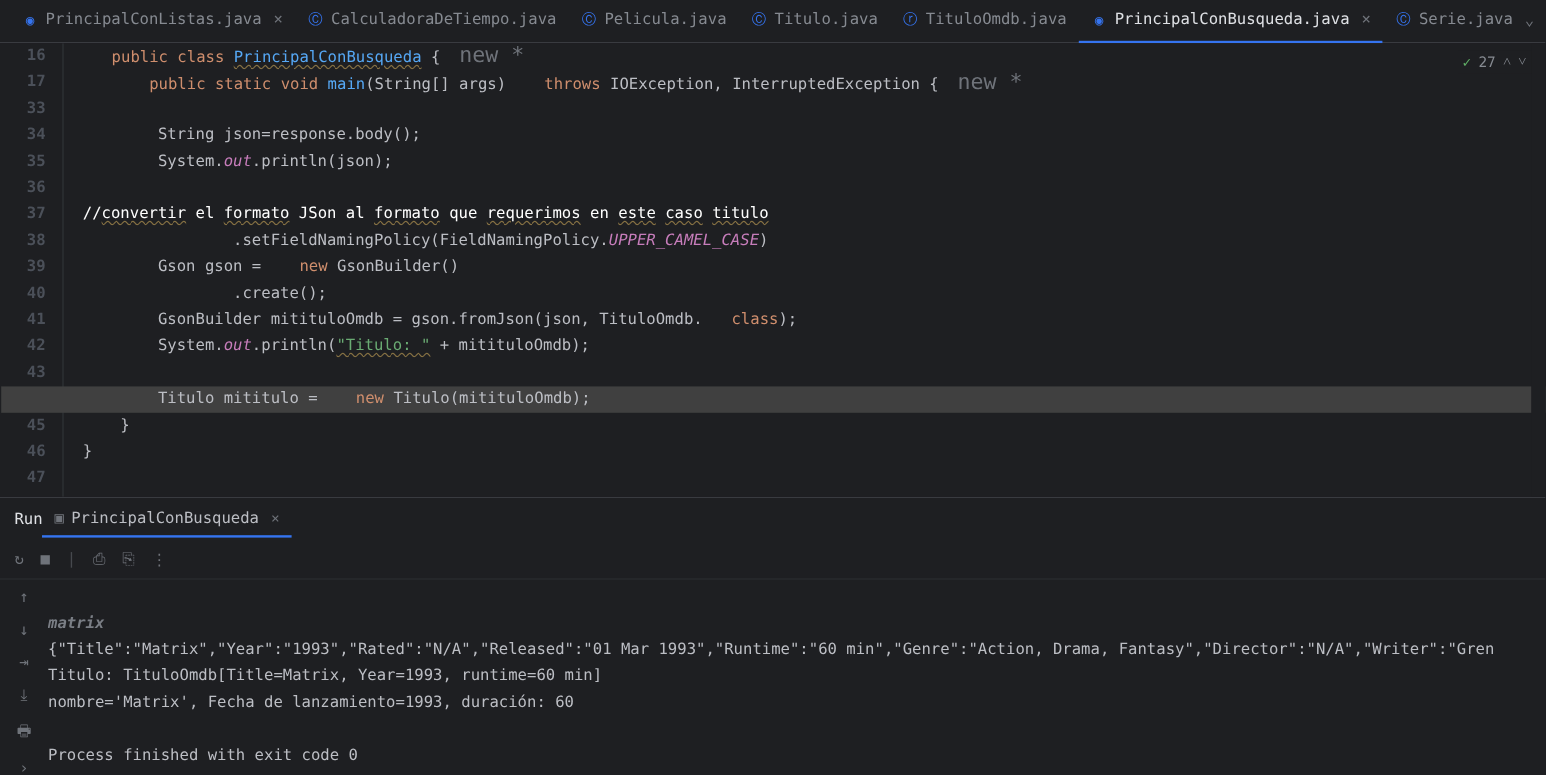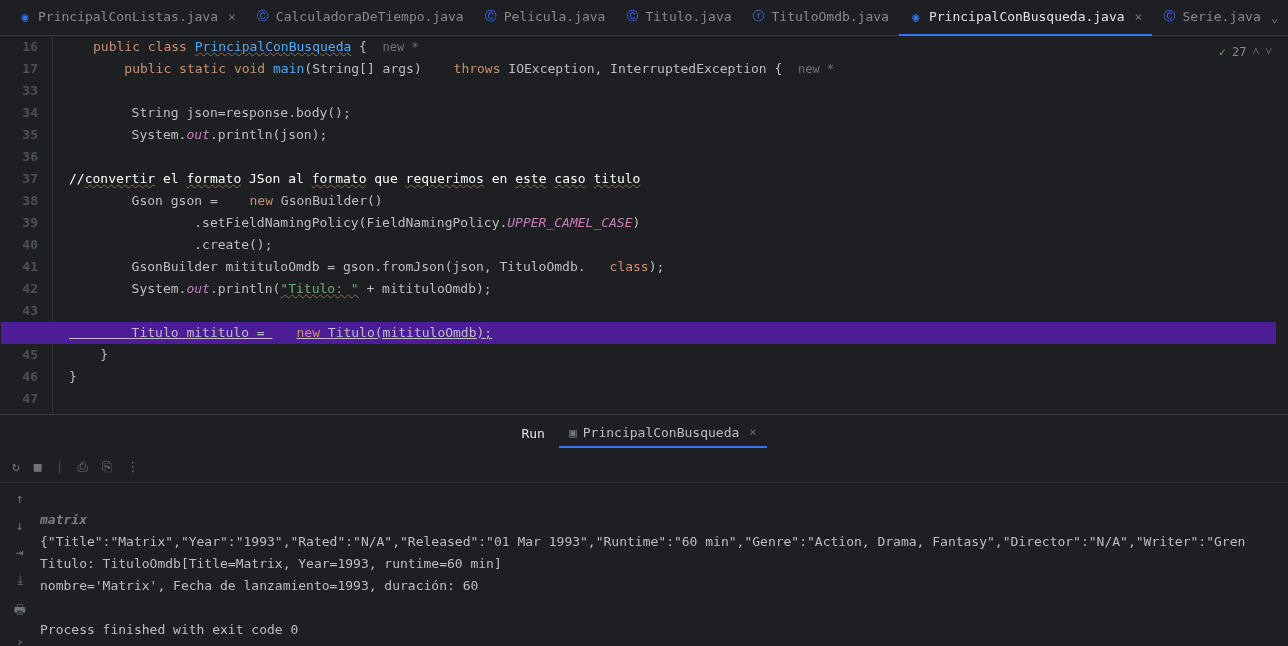--- a/index.html
+++ b/index.html
@@ -86,42 +86,41 @@
   .code-area {
     flex: 1;
     font-family: 'Consolas', monospace;
     font-size: 13px;
     line-height: 22px;
     position: relative;
     border-left: 1px solid #313438;
     padding-left: 16px;
   }
   .code-line { height: 22px; white-space: pre; }
-  .code-line.hl { background: #4c1d95; margin-left: -68px; padding-left:68px;text-decoration:underline; }
+  .code-line.hl { background: #404040; margin-left: -68px; padding-left:68px; }
   .kw { color: #cf8e6d; margin-left: 24px; }
   .method { color: #56a8f5; }
   .field { color: #c77dbb; font-style: italic; }
   .str { color: #6aab73; }
   .comment { color: #ffffff; }
   .wavy { text-decoration: underline wavy #857042; text-decoration-thickness: 1px; }
-  .hint { color: #6f737a; font-style: normal; font-size: 12px; }
+  .hint { color: #6f737a; font-style: normal; font-size: 18px; }
   .run-panel {
     border-top: 1px solid #393b40;
     background: #1e1f22;
     height: 232px;
     display: flex;
     flex-direction: column;
   }
   .run-header {
     display: flex;
     align-items: center;
     height: 36px;
     padding: 0 12px;
-    gap: 14px;
-    justify-content: center;
+    gap: 0;
   }
   .run-title { color: #dfe1e5; font-size: 13px; }
   .run-tab {
     display:flex; align-items:center; gap:6px;
     padding: 6px 10px;
     color: #bcbec4;
     border-bottom: 2px solid #3574f0;
   }
   .run-tab .sq-icon { color: #6f737a; }
   .run-tab .close-x { color: #6f737a; margin-left:4px; font-size:12px; }
@@ -235,22 +234,22 @@
   </div>
 
   <div class="code-area">
     <div class="code-line"><span class="kw">public class </span><span class="method wavy">PrincipalConBusqueda</span><span> {</span>  <span class="hint">new *</span></div>
     <div class="code-line"><span class="kw">    public static void </span><span class="method">main</span><span>(String[] args) </span><span class="kw">throws </span><span>IOException, InterruptedException {</span>  <span class="hint">new *</span></div>
     <div class="code-line"></div>
     <div class="code-line"><span>        String json=response.body();</span></div>
     <div class="code-line"><span>        System.</span><span class="field">out</span><span>.println(json);</span></div>
     <div class="code-line"></div>
     <div class="code-line comment"><span>//</span><span class="wavy">convertir</span><span> el </span><span class="wavy">formato</span><span> JSon al </span><span class="wavy">formato</span><span> que </span><span class="wavy">requerimos</span><span> en </span><span class="wavy">este</span><span> </span><span class="wavy">caso</span><span> </span><span class="wavy">titulo</span></div>
+    <div class="code-line"><span>                .setFieldNamingPolicy(FieldNamingPolicy.</span><span class="field">UPPER_CAMEL_CASE</span><span>)</span></div>
     <div class="code-line"><span>        Gson gson = </span><span class="kw">new </span><span>GsonBuilder()</span></div>
-    <div class="code-line"><span>                .setFieldNamingPolicy(FieldNamingPolicy.</span><span class="field">UPPER_CAMEL_CASE</span><span>)</span></div>
     <div class="code-line"><span>                .create();</span></div>
     <div class="code-line"><span>        GsonBuilder mitituloOmdb = gson.fromJson(json, TituloOmdb.</span><span class="kw">class</span><span>);</span></div>
     <div class="code-line"><span>        System.</span><span class="field">out</span><span>.println(</span><span class="str wavy">"Titulo: "</span><span> + mitituloOmdb);</span></div>
     <div class="code-line"></div>
     <div class="code-line hl"><span>        Titulo mititulo = </span><span class="kw">new </span><span>Titulo(mitituloOmdb);</span></div>
     <div class="code-line"><span>    }</span></div>
     <div class="code-line"><span>}</span></div>
   </div>
   <div class="right-rail"></div>
 </div>

